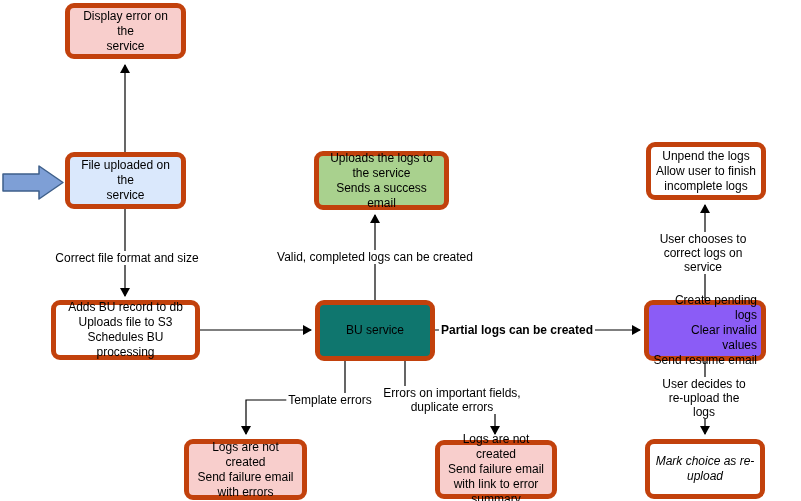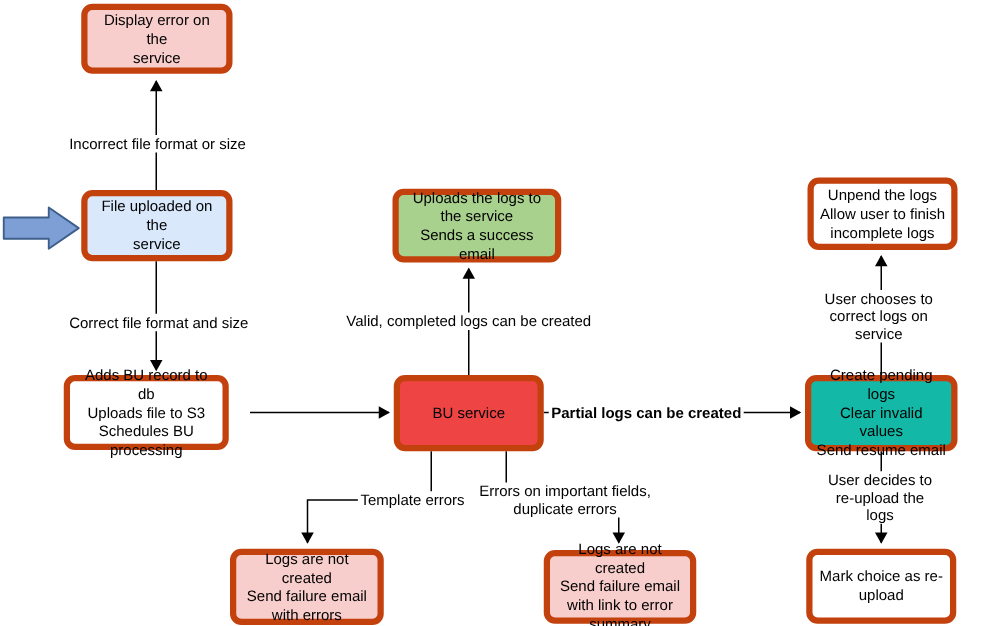--- a/index.html
+++ b/index.html
@@ -47,52 +47,51 @@
   <svg class="entry-arrow" width="64" height="37" viewBox="0 0 64 37">
     <polygon points="2,10 38,10 38,2 62,18.5 38,35 38,27 2,27" stroke-width="1.5" stroke-linejoin="round" fill="#7e9fd6" stroke="#3e5f8a"></polygon>
   </svg>
 
   <div class="node" style="left: 65px; top: 3px; width: 121px; height: 56px; background-color: rgb(248, 206, 204);">Display error on the
 service</div>
 
   <div class="node" style="left: 65px; top: 152px; width: 121px; height: 57px; background-color: rgb(218, 232, 252);">File uploaded on the
 service</div>
 
-  <div class="node" style="left: 51px; top: 300px; width: 132px; height: 60px; background-color: rgb(255, 255, 255);">Adds BU record to db
+  <div class="node" style="left: 51px; top: 300px; width: 149px; height: 60px; background-color: rgb(255, 255, 255);">Adds BU record to db
 Uploads file to S3
 Schedules BU processing</div>
 
   <div class="node" style="left: 314px; top: 151px; width: 135px; height: 59px; background-color: rgb(169, 209, 142);">Uploads the logs to
 the service
 Sends a success
 email</div>
 
-  <div class="node" style="left: 315px; top: 300px; width: 120px; height: 61px; background-color: #ef4444;">BU service</div>
+  <div class="node" style="left: 315px; top: 300px; width: 120px; height: 61px; background-color: #0f766e;">BU service</div>
 
-  <div class="node" style="left: 644px; top: 300px; width: 122px; height: 61px; background-color: #14b8a6;">Create pending logs
+  <div class="node" style="left: 644px; top: 300px; width: 122px; height: 61px; background-color: #8b5cf6; text-align: right;">Create pending logs
 Clear invalid values
 Send resume email</div>
 
   <div class="node" style="left: 646px; top: 142px; width: 120px; height: 58px; background-color: rgb(255, 255, 255);">Unpend the logs
 Allow user to finish
 incomplete logs</div>
 
-  <div class="node" style="left: 645px; top: 439px; width: 120px; height: 60px; background-color: rgb(255, 255, 255);">Mark choice as re-
+  <div class="node" style="left: 645px; top: 439px; width: 120px; height: 60px; background-color: rgb(255, 255, 255); font-style: italic;">Mark choice as re-
 upload</div>
 
   <div class="node" style="left: 184px; top: 439px; width: 123px; height: 61px; background-color: rgb(248, 206, 204);">Logs are not created
 Send failure email
 with errors</div>
 
   <div class="node" style="left: 435px; top: 440px; width: 122px; height: 59px; background-color: rgb(248, 206, 204);">Logs are not created
 Send failure email
 with link to error
 summary</div>
 
-  <div class="edge-label" style="left:126px;top:115px;">Incorrect file format or size</div>
 
   <div class="edge-label" style="left:127px;top:258px;">Correct file format and size</div>
 
   <div class="edge-label" style="left:375px;top:257px;">Valid, completed logs can be created</div>
 
   <div class="edge-label" style="left:517px;top:330px;font-weight:bold;">Partial logs can be created</div>
 
   <div class="edge-label" style="left:330px;top:400px;">Template errors</div>
 
   <div class="edge-label" style="left:452px;top:400px;">Errors on important fields,

